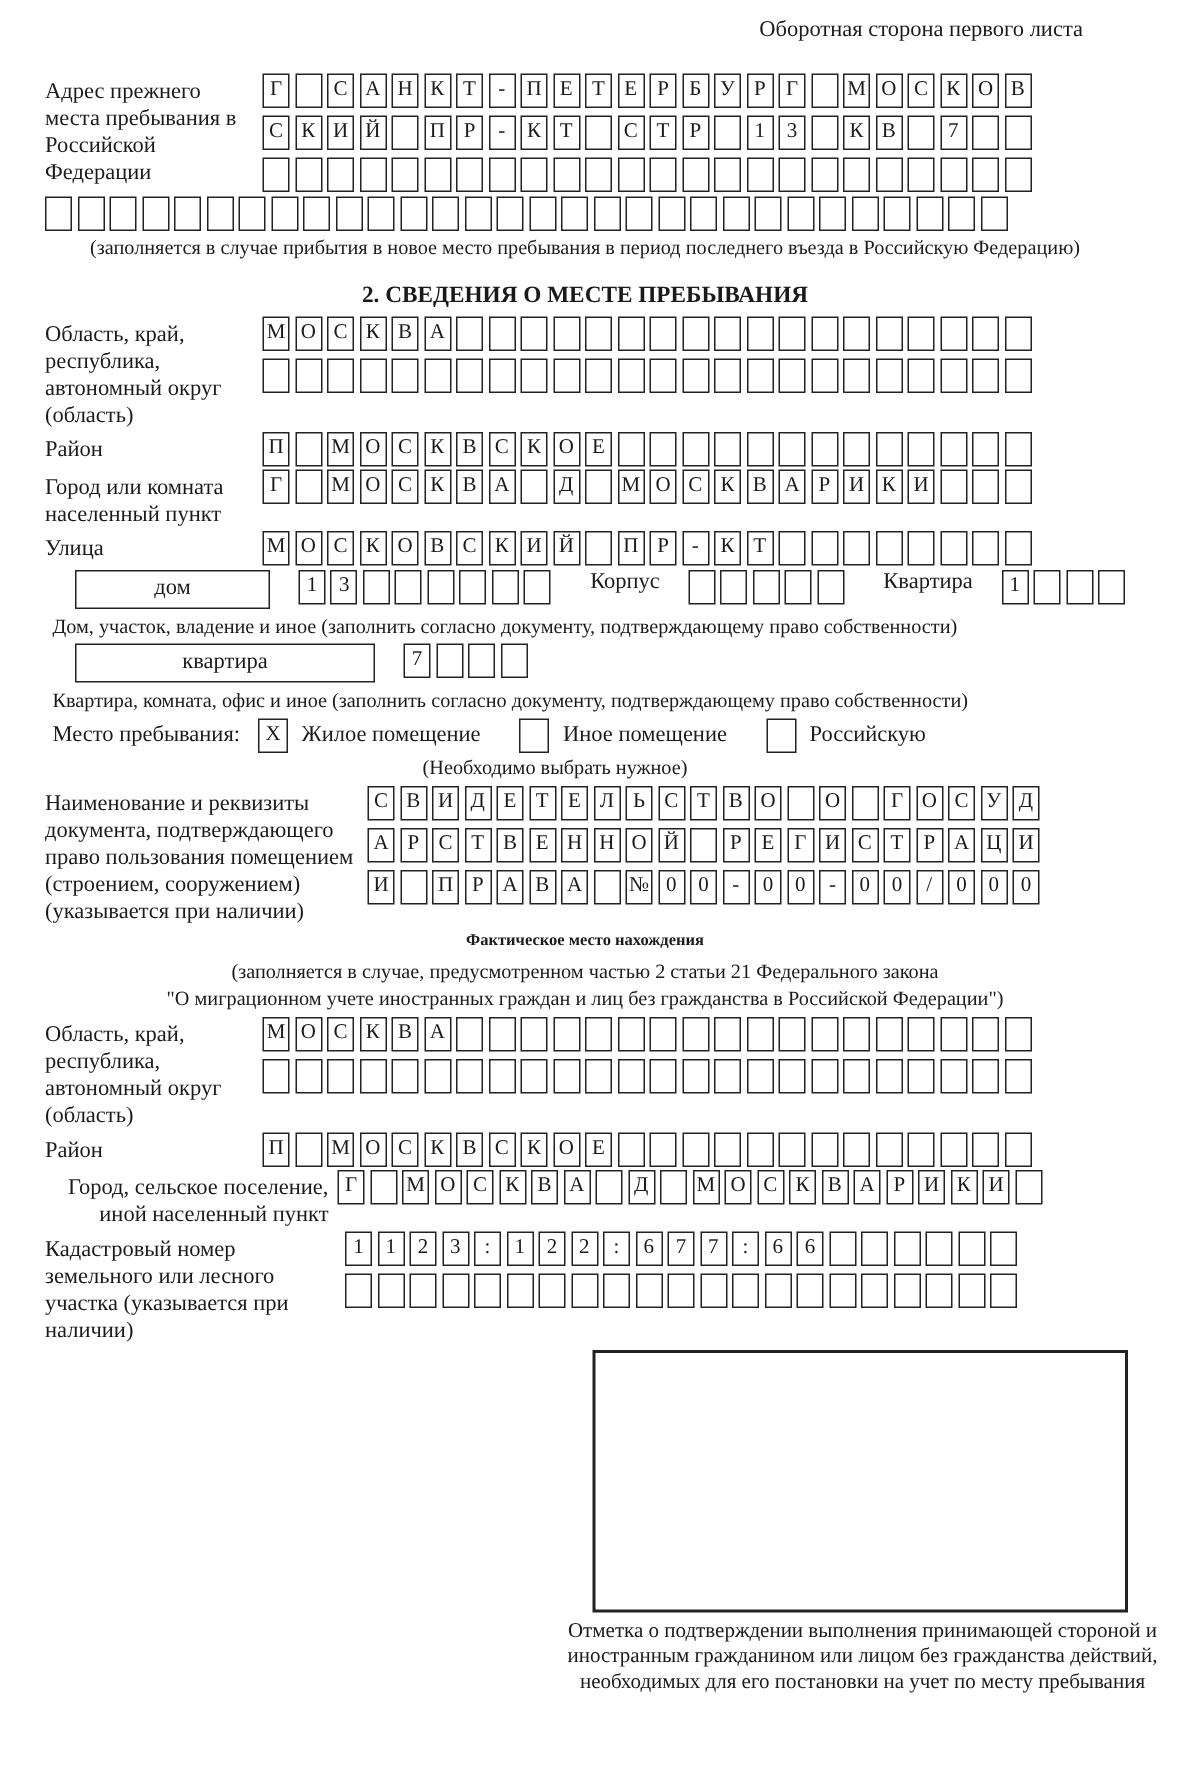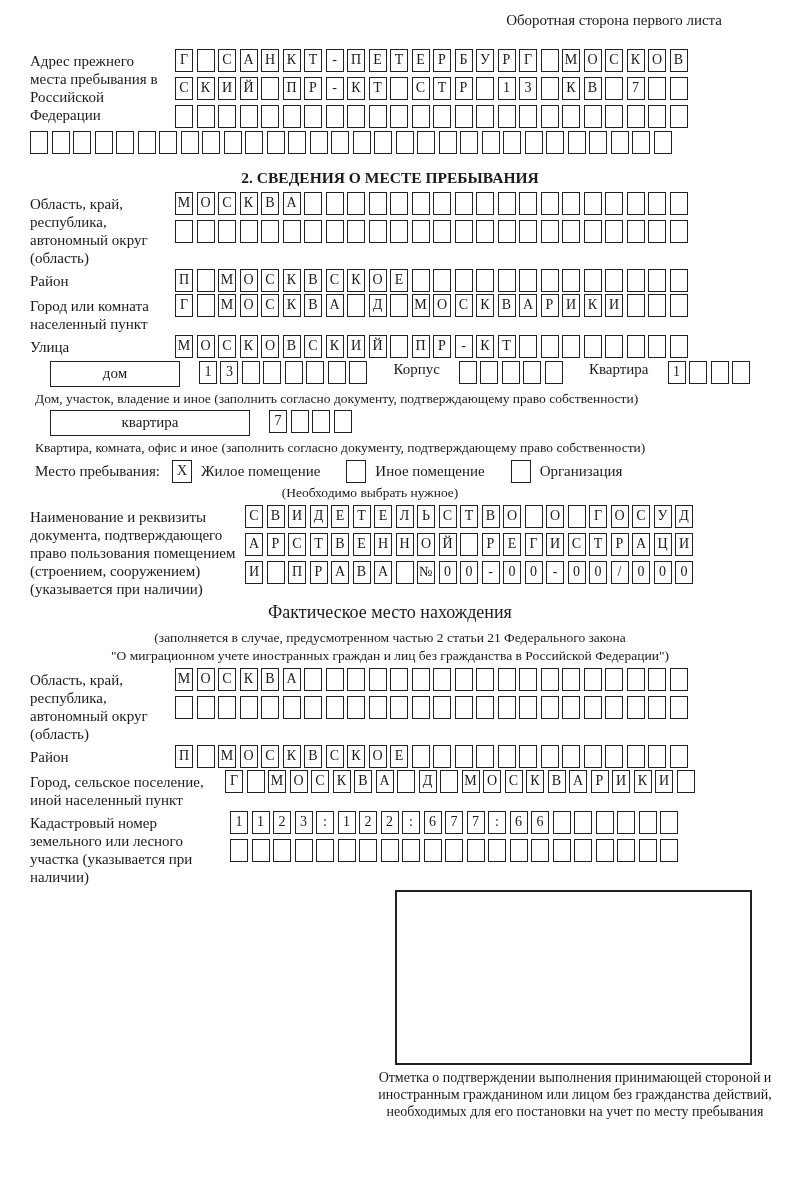--- a/index.html
+++ b/index.html
@@ -8,40 +8,40 @@
     width: 800px; height: 1180px; overflow: hidden;
     color: #1a1a1a;
     font-family: "Liberation Serif", "DejaVu Serif", serif;
   }
   .page { width: 780px; height: 1180px; padding: 12px 30px 0 30px; position: relative; }
 
   .header { text-align: right; font-size: 15px; padding-right: 28px; margin-bottom: 20px; }
 
   .field { display: flex; align-items: flex-start; margin-bottom: 2px; }
   .label { flex: 0 0 145px; font-size: 15px; line-height: 18px; padding-top: 3px; padding-right: 6px; }
-  .label.wide    { flex: 0 0 195px; }
+  .label.wide    { flex: 0 0 195px; text-align: right; }
   .label.doc     { flex: 0 0 215px; }
   .label.cad     { flex: 0 0 200px; }
   .rows { display: flex; flex-direction: column; gap: 5px; }
 
   .boxrow { display: flex; gap: 3.5px; }
   .cell {
     flex: 0 0 18px; width: 18px; height: 23px;
     border: 1.5px solid #222;
     font-size: 14px; line-height: 20px; text-align: center;
     background: #fff;
   }
   .fullrow { margin: 3px 0 2px 0; }
 
   .caption { font-size: 13.5px; line-height: 17px; margin-bottom: 3px; }
   .caption.center { text-align: center; }
   .caption.indent { padding-left: 5px; }
 
   .h2 { font-size: 15.5px; font-weight: bold; text-align: center; margin: 15px 0 5px 0; }
-  .h3 { font-size: 18px;  font-weight: normal; text-align: center; margin: 4px 0 6px 0; }
+  .h3 { font-size: 11px;  font-weight: bold; text-align: center; margin: 4px 0 6px 0; }
 
   .house-row, .apt-row { display: flex; gap: 14px; margin: 3px 0 3px 2px; padding-left: 18px; }
   .widebox {
     height: 26px; border: 1.5px solid #222; background: #fff;
     font-size: 15px; line-height: 23px; text-align: center;
   }
   .widebox.house { width: 166px; margin-right: 5px; }
   .widebox.apt   { width: 200px; margin-right: 5px; }
   .inline-label { font-size: 15px; margin: 0 5px 0 12px; white-space: nowrap; }
 
@@ -183,20 +183,21 @@
       <span class="cell"></span>
       <span class="cell"></span>
       <span class="cell"></span>
       <span class="cell"></span>
       <span class="cell"></span>
       <span class="cell"></span>
       <span class="cell"></span>
       <span class="cell"></span>
       <span class="cell"></span>
     </div>
+  <div class="caption center">(заполняется в случае прибытия в новое место пребывания в период последнего въезда в Российскую Федерацию)</div>
 
   <div class="h2">2. СВЕДЕНИЯ О МЕСТЕ ПРЕБЫВАНИЯ</div>
 
   <div class="field">
     <div class="label">Область, край, республика, автономный округ (область)</div>
     <div class="rows">
       <div class="boxrow">
           <span class="cell">М</span>
           <span class="cell">О</span>
           <span class="cell">С</span>
@@ -382,21 +383,21 @@
   </div>
   <div class="caption indent">Квартира, комната, офис и иное (заполнить согласно документу, подтверждающему право собственности)</div>
 
   <div class="stay-row">
     <span class="stay-title">Место пребывания:</span>
     <span class="checkbox">X</span>
     <span class="opt-label">Жилое помещение</span>
     <span class="checkbox"></span>
     <span class="opt-label">Иное помещение</span>
     <span class="checkbox"></span>
-    <span class="opt-label">Организация</span>
+    <span class="opt-label">Российскую</span>
   </div>
   <div class="stay-caption">(Необходимо выбрать нужное)</div>
 
   <div class="field">
     <div class="label doc">Наименование и реквизиты документа, подтверждающего право пользования помещением (строением, сооружением) (указывается при наличии)</div>
     <div class="rows">
       <div class="boxrow">
           <span class="cell">С</span>
           <span class="cell">В</span>
           <span class="cell">И</span>

